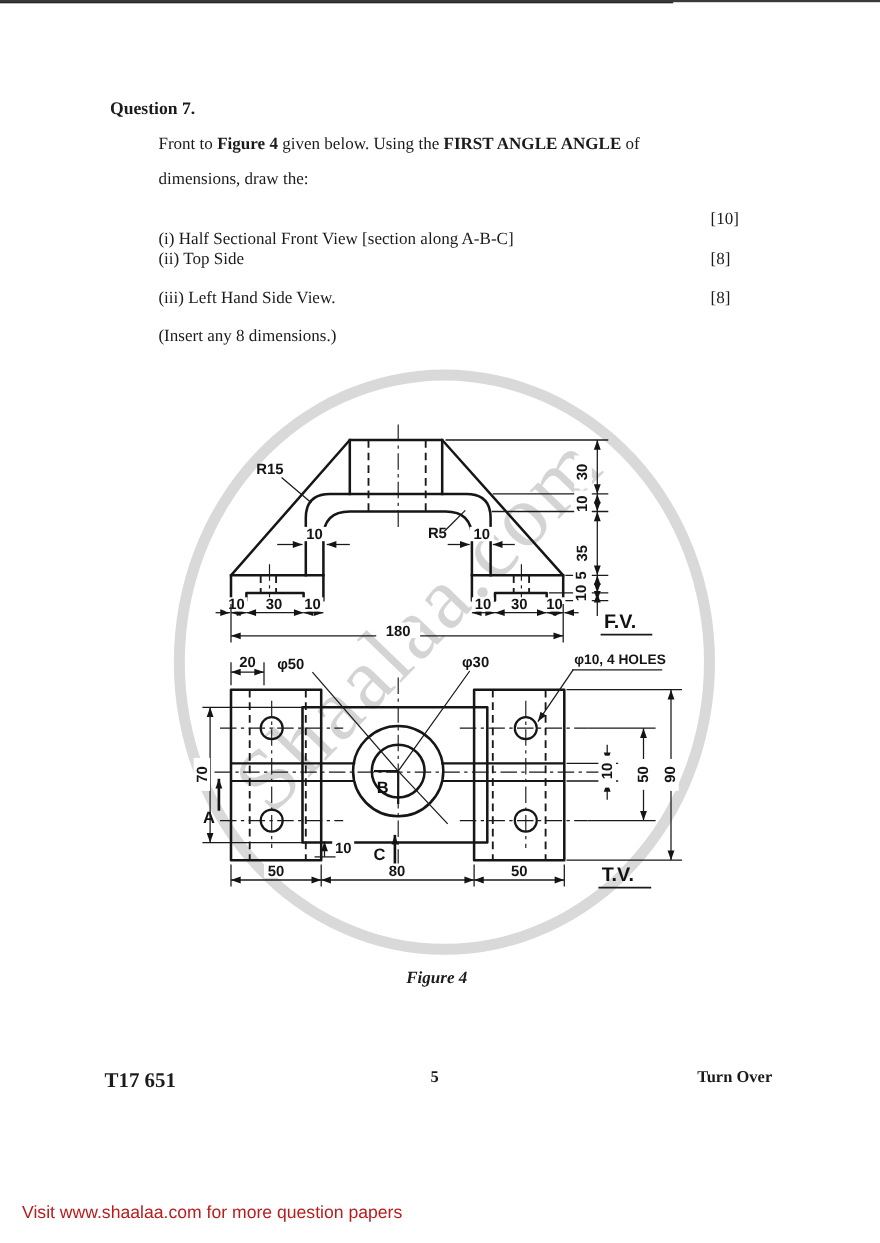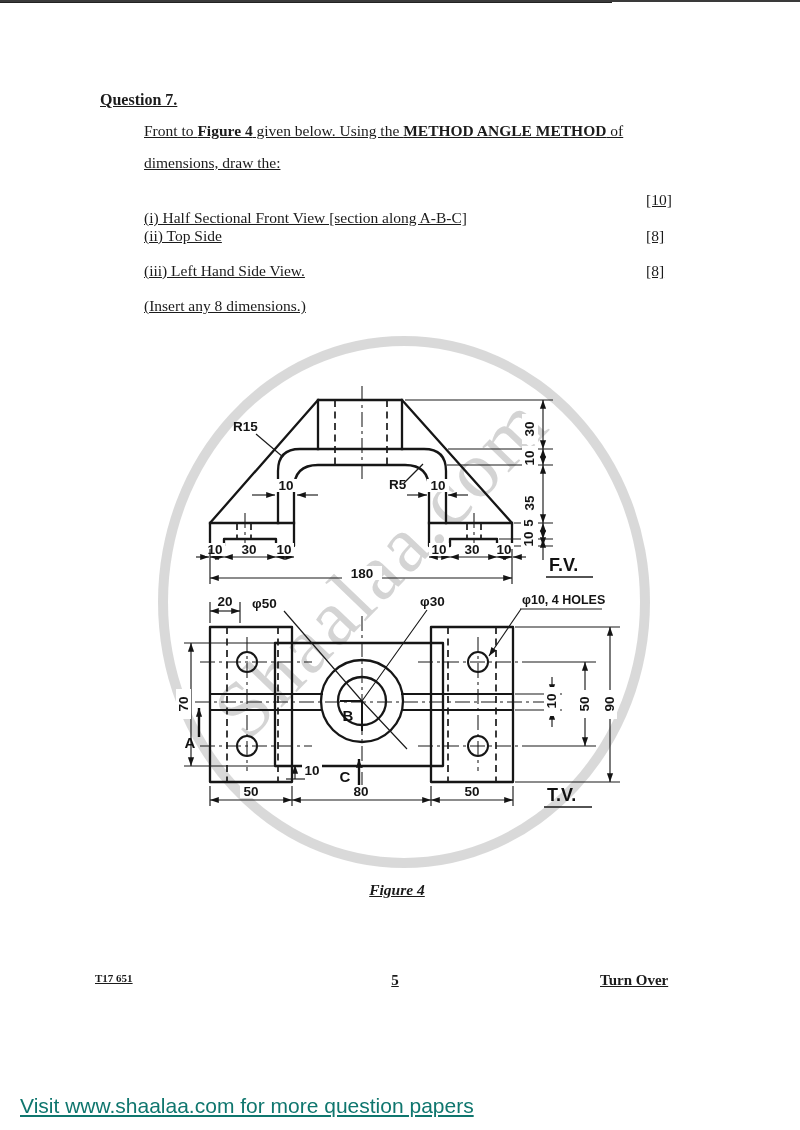--- a/index.html
+++ b/index.html
@@ -1,44 +1,44 @@
 <!DOCTYPE html>
 <html><head>
 <meta charset="utf-8">
 <style>
   html,body{margin:0;padding:0;}
   body{
     width:800px;height:1130px;position:relative;background:#ffffff;
     font-family:"Liberation Serif",serif;color:#1b1b1b;overflow:hidden;
   }
-  .abs{position:absolute;text-decoration:underline;}
+  .abs{position:absolute;}
   .topline{position:absolute;top:0;left:0;width:800px;height:2px;background:#3a3a3a;}
   
   .wm-ring{
     position:absolute;left:158px;top:336px;width:472px;height:512px;
     border:10px solid rgba(186,186,186,0.55);border-radius:50%;
   }
   .wm-text{
     position:absolute;left:138px;top:518px;width:500px;height:110px;
     text-align:center;font-family:"Liberation Serif",serif;
     font-size:80px;font-weight:400;letter-spacing:3px;
     color:rgba(176,176,176,0.55);
     transform:rotate(-46deg);
   }
   
   .qhead{left:100px;top:91px;font-size:16px;font-weight:bold;}
   .pline{left:144px;font-size:15.5px;width:540px;}
   .itext{left:144px;font-size:15.5px;}
   .marks{left:646px;width:56px;font-size:15.5px;}
   .caption{left:337px;top:881px;width:120px;text-align:center;font-size:15.5px;font-weight:bold;font-style:italic;}
   .rule{left:93px;top:965px;width:612px;height:3px;background:#222;}
-  .fcode{left:95px;top:972px;font-size:11px;font-weight:bold;}
+  .fcode{left:95px;top:972px;font-size:19px;font-weight:bold;}
   .fpage{left:350px;top:972px;width:90px;text-align:center;font-size:15px;font-weight:bold;}
-  .fturn{left:600px;top:972px;width:102px;text-align:left;font-size:15px;font-weight:bold;}
-  .sitenote{left:20px;top:1094px;font-family:"Liberation Sans",sans-serif;font-size:21px;color:#0f766e;}
+  .fturn{left:600px;top:972px;width:102px;text-align:right;font-size:15px;font-weight:bold;}
+  .sitenote{left:20px;top:1094px;font-family:"Liberation Sans",sans-serif;font-size:16px;color:#b91c1c;}
   
   svg.fig{position:absolute;left:0;top:0;width:800px;height:1130px;}
   .ol{fill:none;stroke:#161616;stroke-width:2.3;stroke-linejoin:round;stroke-linecap:square;}
   .ol2{fill:none;stroke:#161616;stroke-width:2;stroke-linejoin:round;}
   .th{fill:none;stroke:#1a1a1a;stroke-width:1.15;}
   .hd{fill:none;stroke:#1a1a1a;stroke-width:1.7;stroke-dasharray:7 4.5;}
   .cl{fill:none;stroke:#1a1a1a;stroke-width:1.05;stroke-dasharray:15 4 3 4;}
   .thk{fill:none;stroke:#111;stroke-width:2.4;}
   .wr{fill:#ffffff;}
   text.dt{font-family:"Liberation Sans",sans-serif;font-size:13.5px;font-weight:700;fill:#141414;text-anchor:middle;}
@@ -50,21 +50,21 @@
 </head>
 <body>
 
 <div class="topline"></div>
 
 <div class="wm-ring"></div>
 <div class="wm-text">Shaalaa.com</div>
 
 <div class="abs qhead">Question 7.</div>
 
-<div class="abs pline" style="top:122px"><span>Front to </span><b>Figure 4</b><span> given below. Using the </span><b>METHOD ANGLE METHOD</b><span> of</span></div>
+<div class="abs pline" style="top:122px"><span>Front to </span><b>Figure 4</b><span> given below. Using the </span><b>FIRST ANGLE ANGLE</b><span> of</span></div>
 <div class="abs pline" style="top:154px">dimensions, draw the:</div>
 
 <div class="abs itext" style="top:209px">(i)  Half Sectional Front View [section along A-B-C]</div>
 <div class="abs marks" style="top:191px">[10]</div>
 <div class="abs itext" style="top:227px">(ii) Top Side</div>
 <div class="abs marks" style="top:227px">[8]</div>
 <div class="abs itext" style="top:262px">(iii) Left Hand Side View.</div>
 <div class="abs marks" style="top:262px">[8]</div>
 
 <div class="abs itext" style="top:297px">(Insert any 8 dimensions.)</div>

